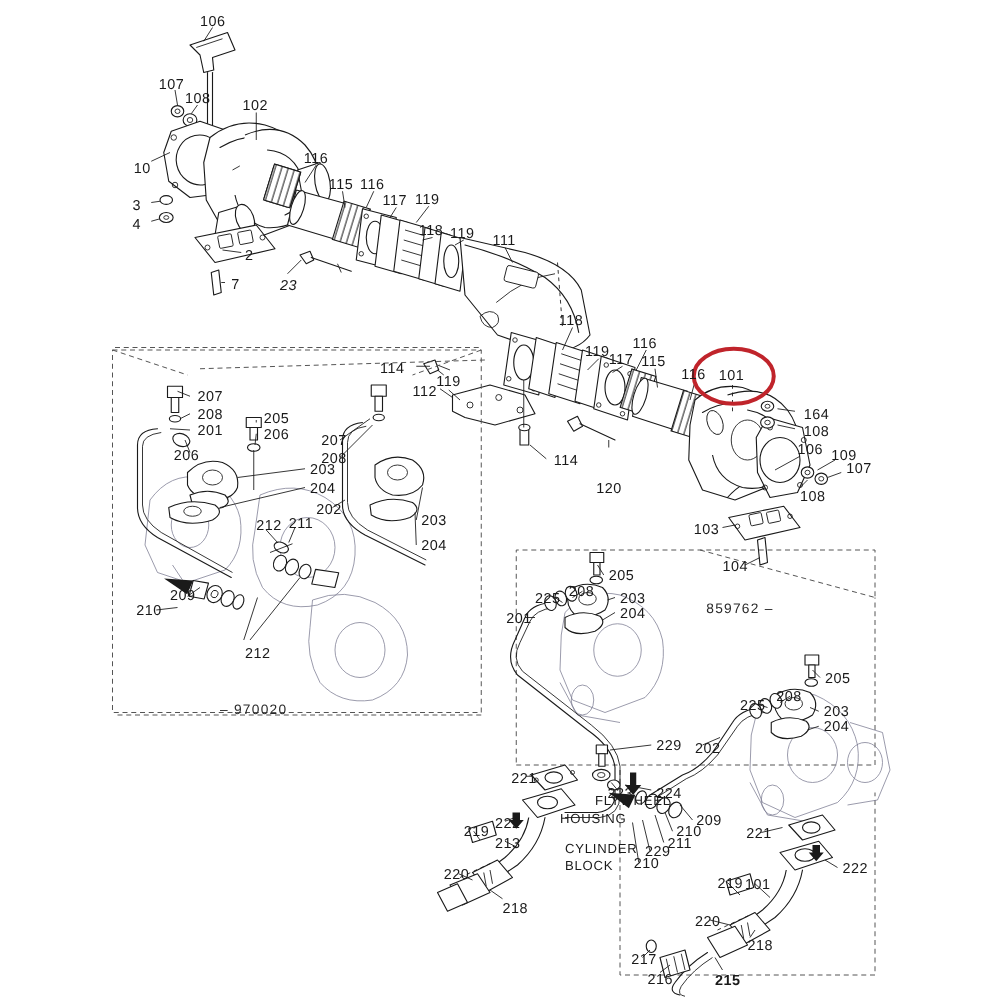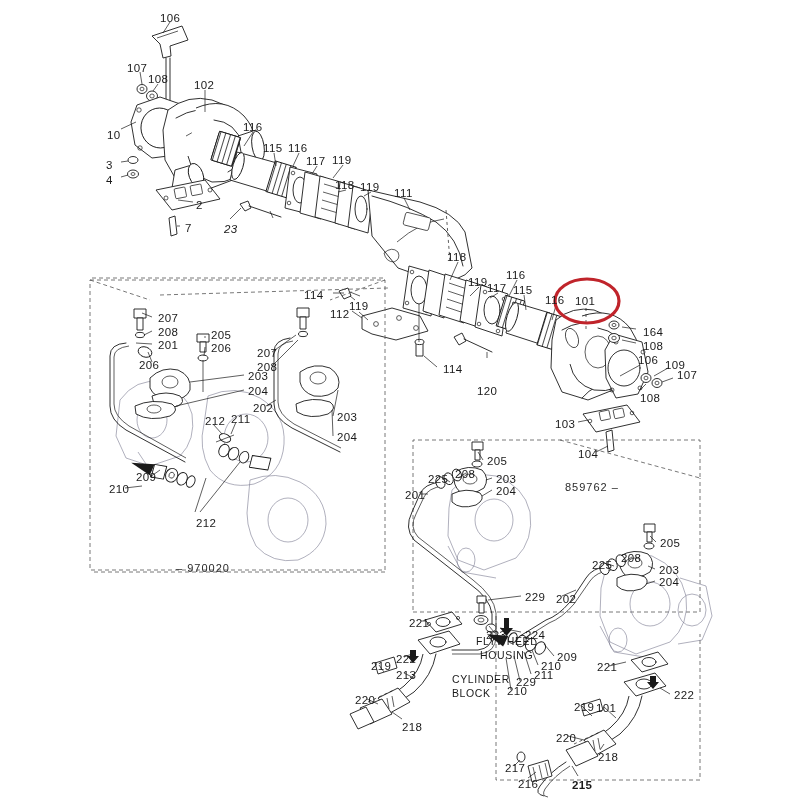--- a/index.html
+++ b/index.html
@@ -499,21 +499,21 @@
     </g>
 
     <ellipse cx="587" cy="301" rx="32" ry="22" fill="none" stroke="#c0242b" stroke-width="3.2"></ellipse>
   </svg>
 
 
   <div class="panel-tag" style="left:176px;top:562px;">– 970020</div>
   <div class="panel-tag" style="left:565px;top:481px;">859762 –</div>
 
   <div class="callout blk" style="left:476px;top:636px;">FLYWHEEL</div>
-  <div class="callout blk" style="left:480px;top:650px;">HOUSING</div>
+  <div class="callout blk" style="left:448px;top:650px;">HOUSING</div>
   <div class="callout blk" style="left:452px;top:674px;">CYLINDER</div>
   <div class="callout blk" style="left:452px;top:688px;">BLOCK</div>
 
   <div id="callout-layer">
       <div class="callout" style="left: 160px; top: 13px;">106</div>
       <div class="callout" style="left: 127px; top: 63px;">107</div>
       <div class="callout" style="left: 148px; top: 74px;">108</div>
       <div class="callout" style="left: 194px; top: 80px;">102</div>
       <div class="callout" style="left: 107px; top: 130px;">10</div>
       <div class="callout" style="left: 243px; top: 122px;">116</div>

